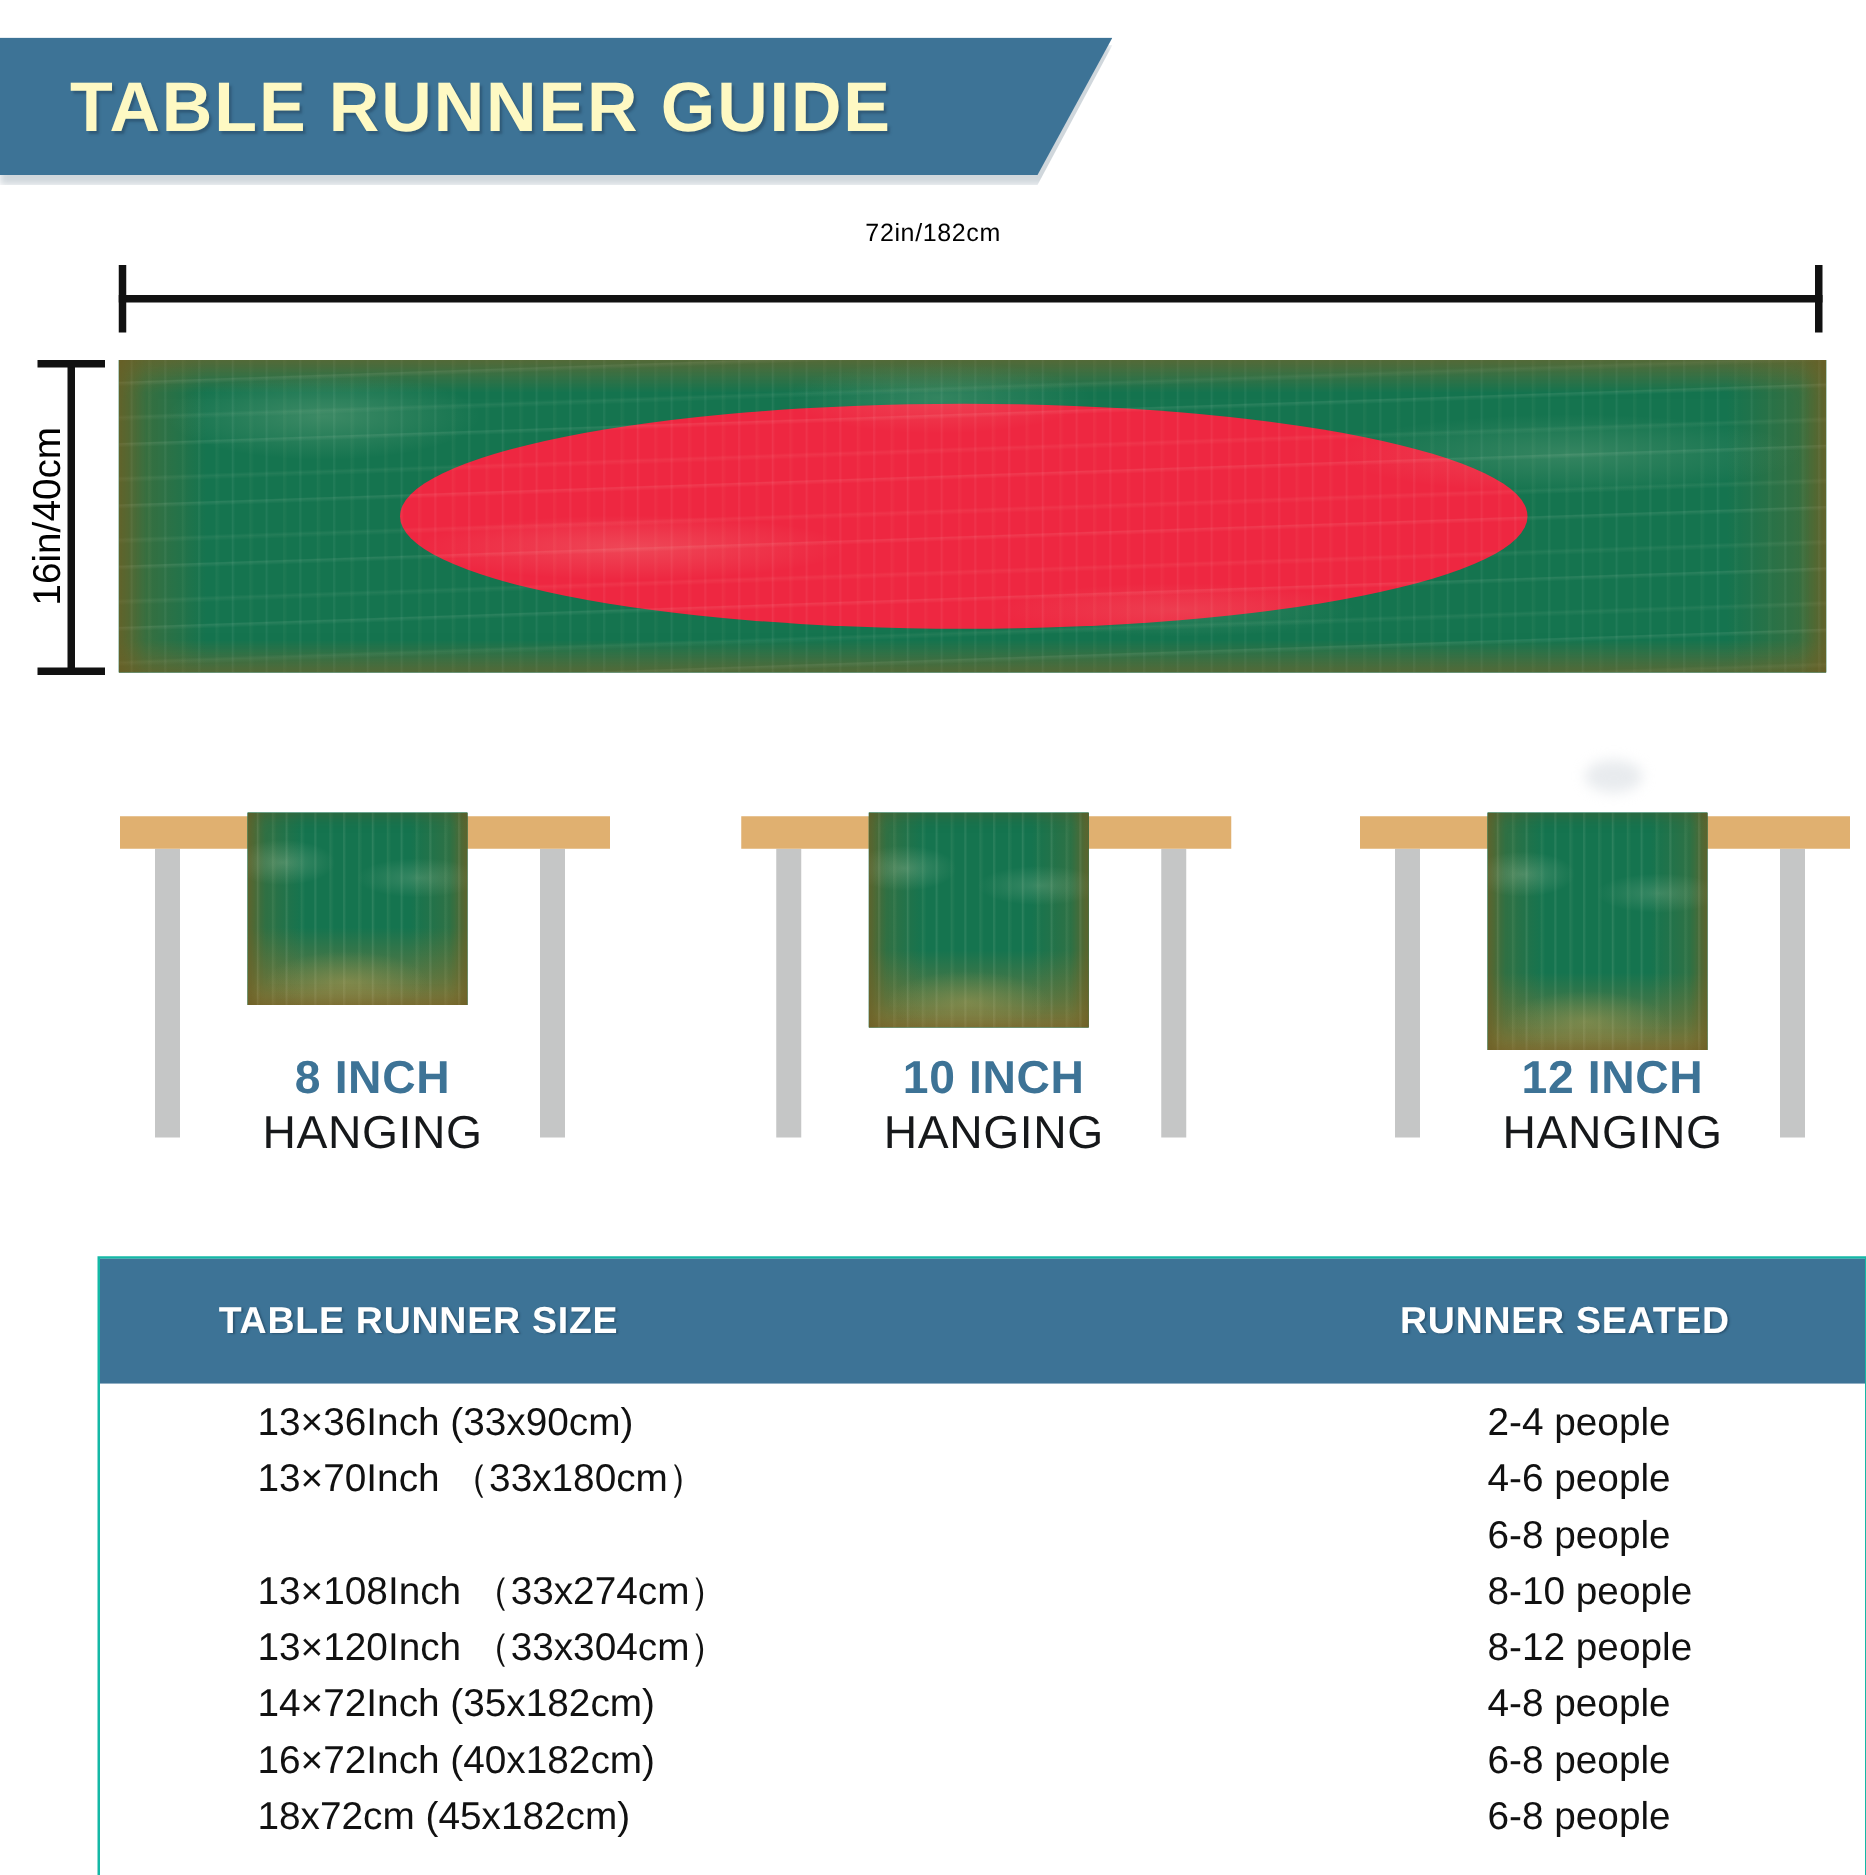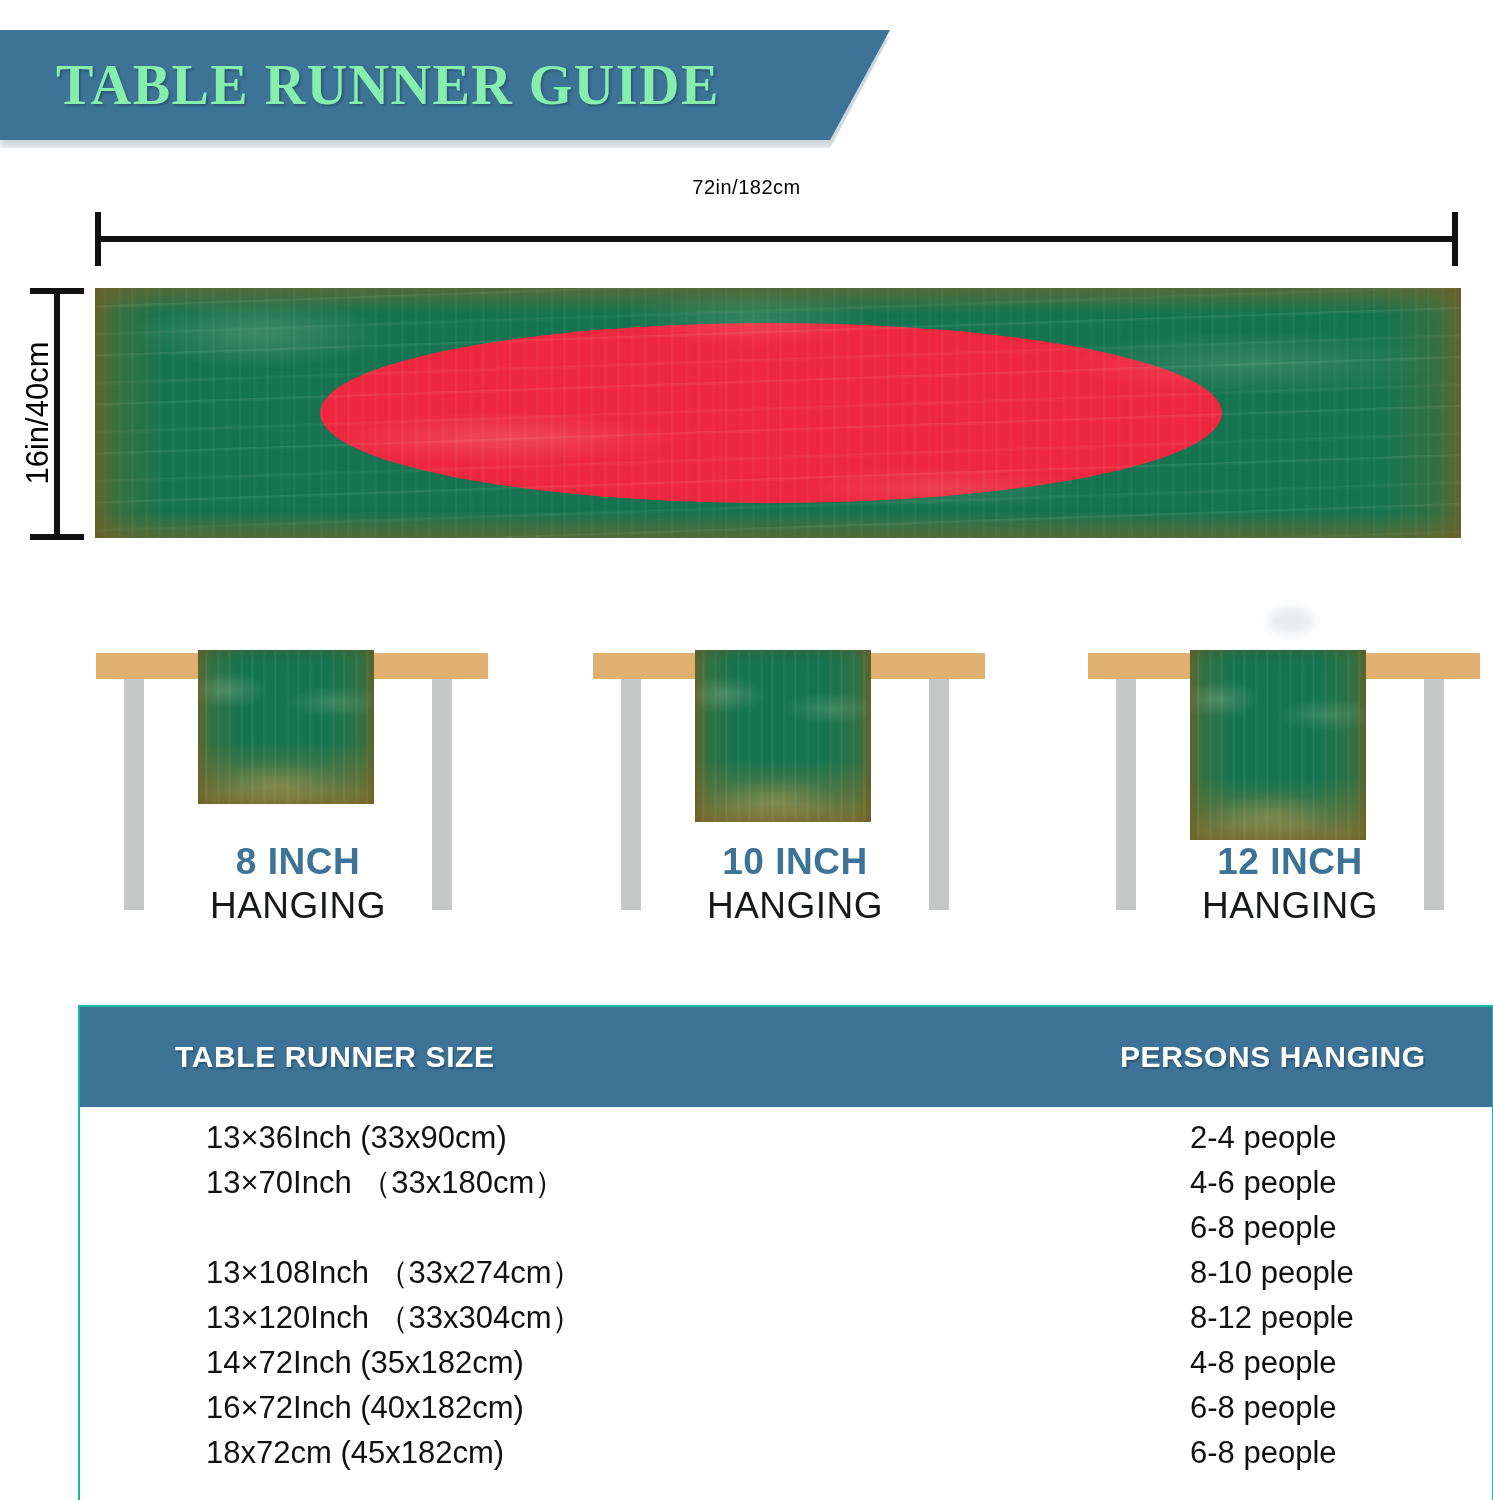--- a/index.html
+++ b/index.html
@@ -41,27 +41,26 @@
     background: rgba(120,140,155,0.35);
     -webkit-clip-path: polygon(0 0, 890px 0, 830px 112px, 0 112px);
     clip-path: polygon(0 0, 890px 0, 830px 112px, 0 112px);
     filter: blur(3px);
     z-index: 0;
   }
   .banner-title {
     position: relative;
     z-index: 2;
     margin-left: 56px;
-    color: #86efac;
+    color: #fef9c3;
     font-size: 56px;
     font-weight: bold;
     letter-spacing: 1.5px;
     text-shadow: 2px 2px 2px rgba(30,60,85,0.45);
     white-space: nowrap;
-    font-family: Liberation Serif, serif;
   }
 
   
   .dim-top-label {
     position: absolute;
     left: 0;
     top: 176px;
     width: 1493px;
     text-align: center;
     font-size: 20px;
@@ -455,21 +454,21 @@
       <span class="line1">12 INCH</span>
       <span class="line2">HANGING</span>
     </div>
   </div>
 
   <div class="smudge"></div>
 
   <div class="size-table">
     <div class="st-header">
       <span class="col-size">TABLE RUNNER SIZE</span>
-      <span class="col-people">PERSONS HANGING</span>
+      <span class="col-people">RUNNER SEATED</span>
     </div>
     <div class="st-body">
       <div class="st-row">
         <span class="c-size">13×36Inch (33x90cm)</span>
         <span class="c-people">2-4 people</span>
       </div>
       <div class="st-row">
         <span class="c-size">13×70Inch （33x180cm）</span>
         <span class="c-people">4-6 people</span>
       </div>

